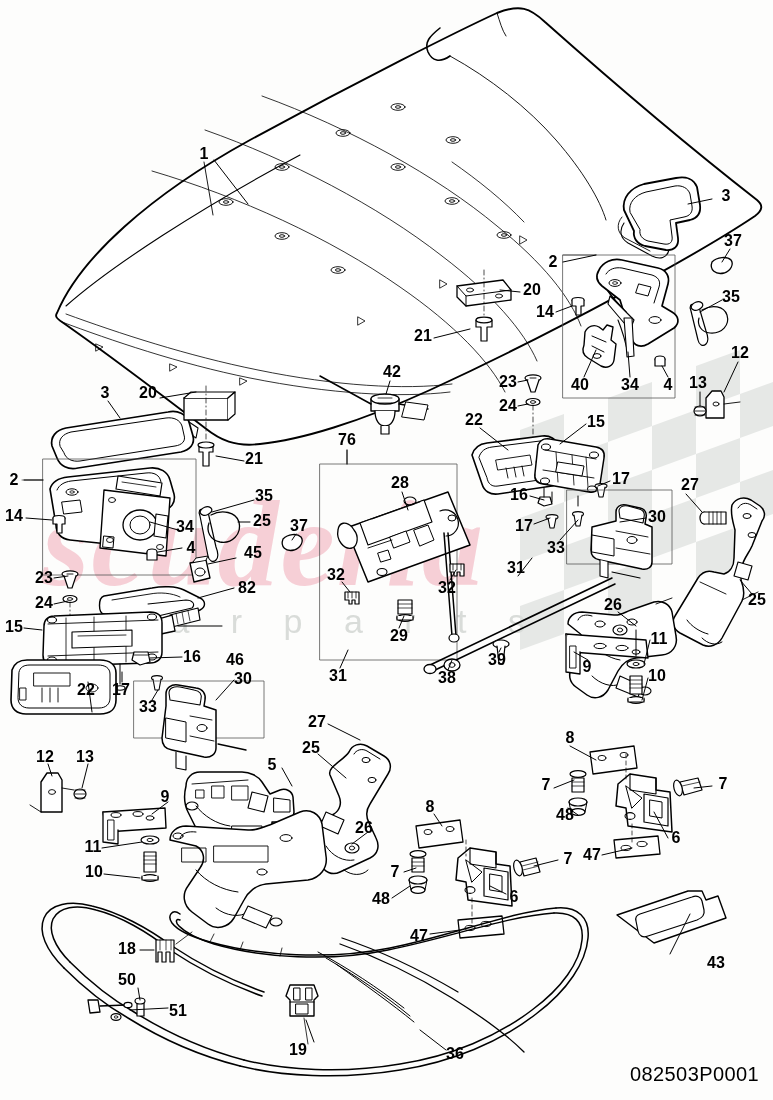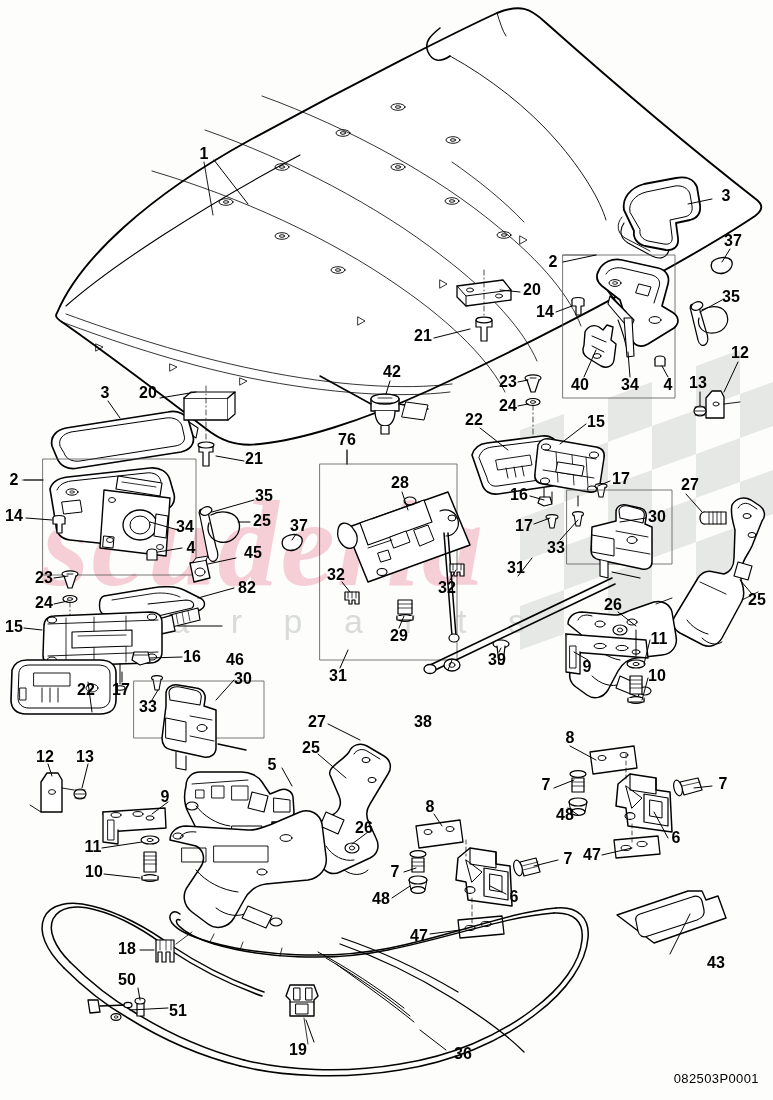--- a/index.html
+++ b/index.html
@@ -25,21 +25,21 @@
     line-height:1;
     white-space:nowrap;
     transform:translate(-50%,-50%);
     letter-spacing:0px;
   }
   #partcode{
     position:absolute;
     right:14px;
     bottom:14px;
     font-family:"Liberation Sans", sans-serif;
-    font-size:13px;
+    font-size:20px;
     color:#000000;
     letter-spacing:.4px;
   }
 </style>
 </head>
 <body>
 
 <div id="page">
 
   <svg id="watermark" viewBox="0 0 773 1100">
@@ -908,21 +908,21 @@
       <div class="callout" style="left: 44px; top: 603px;">24</div>
       <div class="callout" style="left: 14px; top: 627px;">15</div>
       <div class="callout" style="left: 235px; top: 660px;">46</div>
       <div class="callout" style="left: 399px; top: 636px;">29</div>
       <div class="callout" style="left: 659px; top: 639px;">11</div>
       <div class="callout" style="left: 192px; top: 657px;">16</div>
       <div class="callout" style="left: 338px; top: 676px;">31</div>
       <div class="callout" style="left: 497px; top: 660px;">39</div>
       <div class="callout" style="left: 587px; top: 667px;">9</div>
       <div class="callout" style="left: 243px; top: 679px;">30</div>
-      <div class="callout" style="left: 423px; top: 678px; margin-top: 44px;">38</div>
+      <div class="callout" style="left: 447px; top: 678px;">38</div>
       <div class="callout" style="left: 657px; top: 676px;">10</div>
       <div class="callout" style="left: 86px; top: 690px;">22</div>
       <div class="callout" style="left: 121px; top: 690px;">17</div>
       <div class="callout" style="left: 148px; top: 707px;">33</div>
       <div class="callout" style="left: 317px; top: 722px;">27</div>
       <div class="callout" style="left: 570px; top: 738px;">8</div>
       <div class="callout" style="left: 311px; top: 748px;">25</div>
       <div class="callout" style="left: 45px; top: 757px;">12</div>
       <div class="callout" style="left: 85px; top: 757px;">13</div>
       <div class="callout" style="left: 272px; top: 765px;">5</div>
@@ -939,18 +939,18 @@
       <div class="callout" style="left: 395px; top: 872px;">7</div>
       <div class="callout" style="left: 592px; top: 855px;">47</div>
       <div class="callout" style="left: 381px; top: 899px;">48</div>
       <div class="callout" style="left: 514px; top: 897px;">6</div>
       <div class="callout" style="left: 419px; top: 936px;">47</div>
       <div class="callout" style="left: 676px; top: 963px; margin-left: 40px;">43</div>
       <div class="callout" style="left: 127px; top: 949px;">18</div>
       <div class="callout" style="left: 127px; top: 980px;">50</div>
       <div class="callout" style="left: 178px; top: 1011px;">51</div>
       <div class="callout" style="left: 298px; top: 1050px;">19</div>
-      <div class="callout" style="left: 455px; top: 1054px; margin-left: 8px;">36</div>
+      <div class="callout" style="left: 455px; top: 1054px;">36</div>
     </div>
 
   <div id="partcode">082503P0001</div>
 
 </div>
 
 </body></html>

